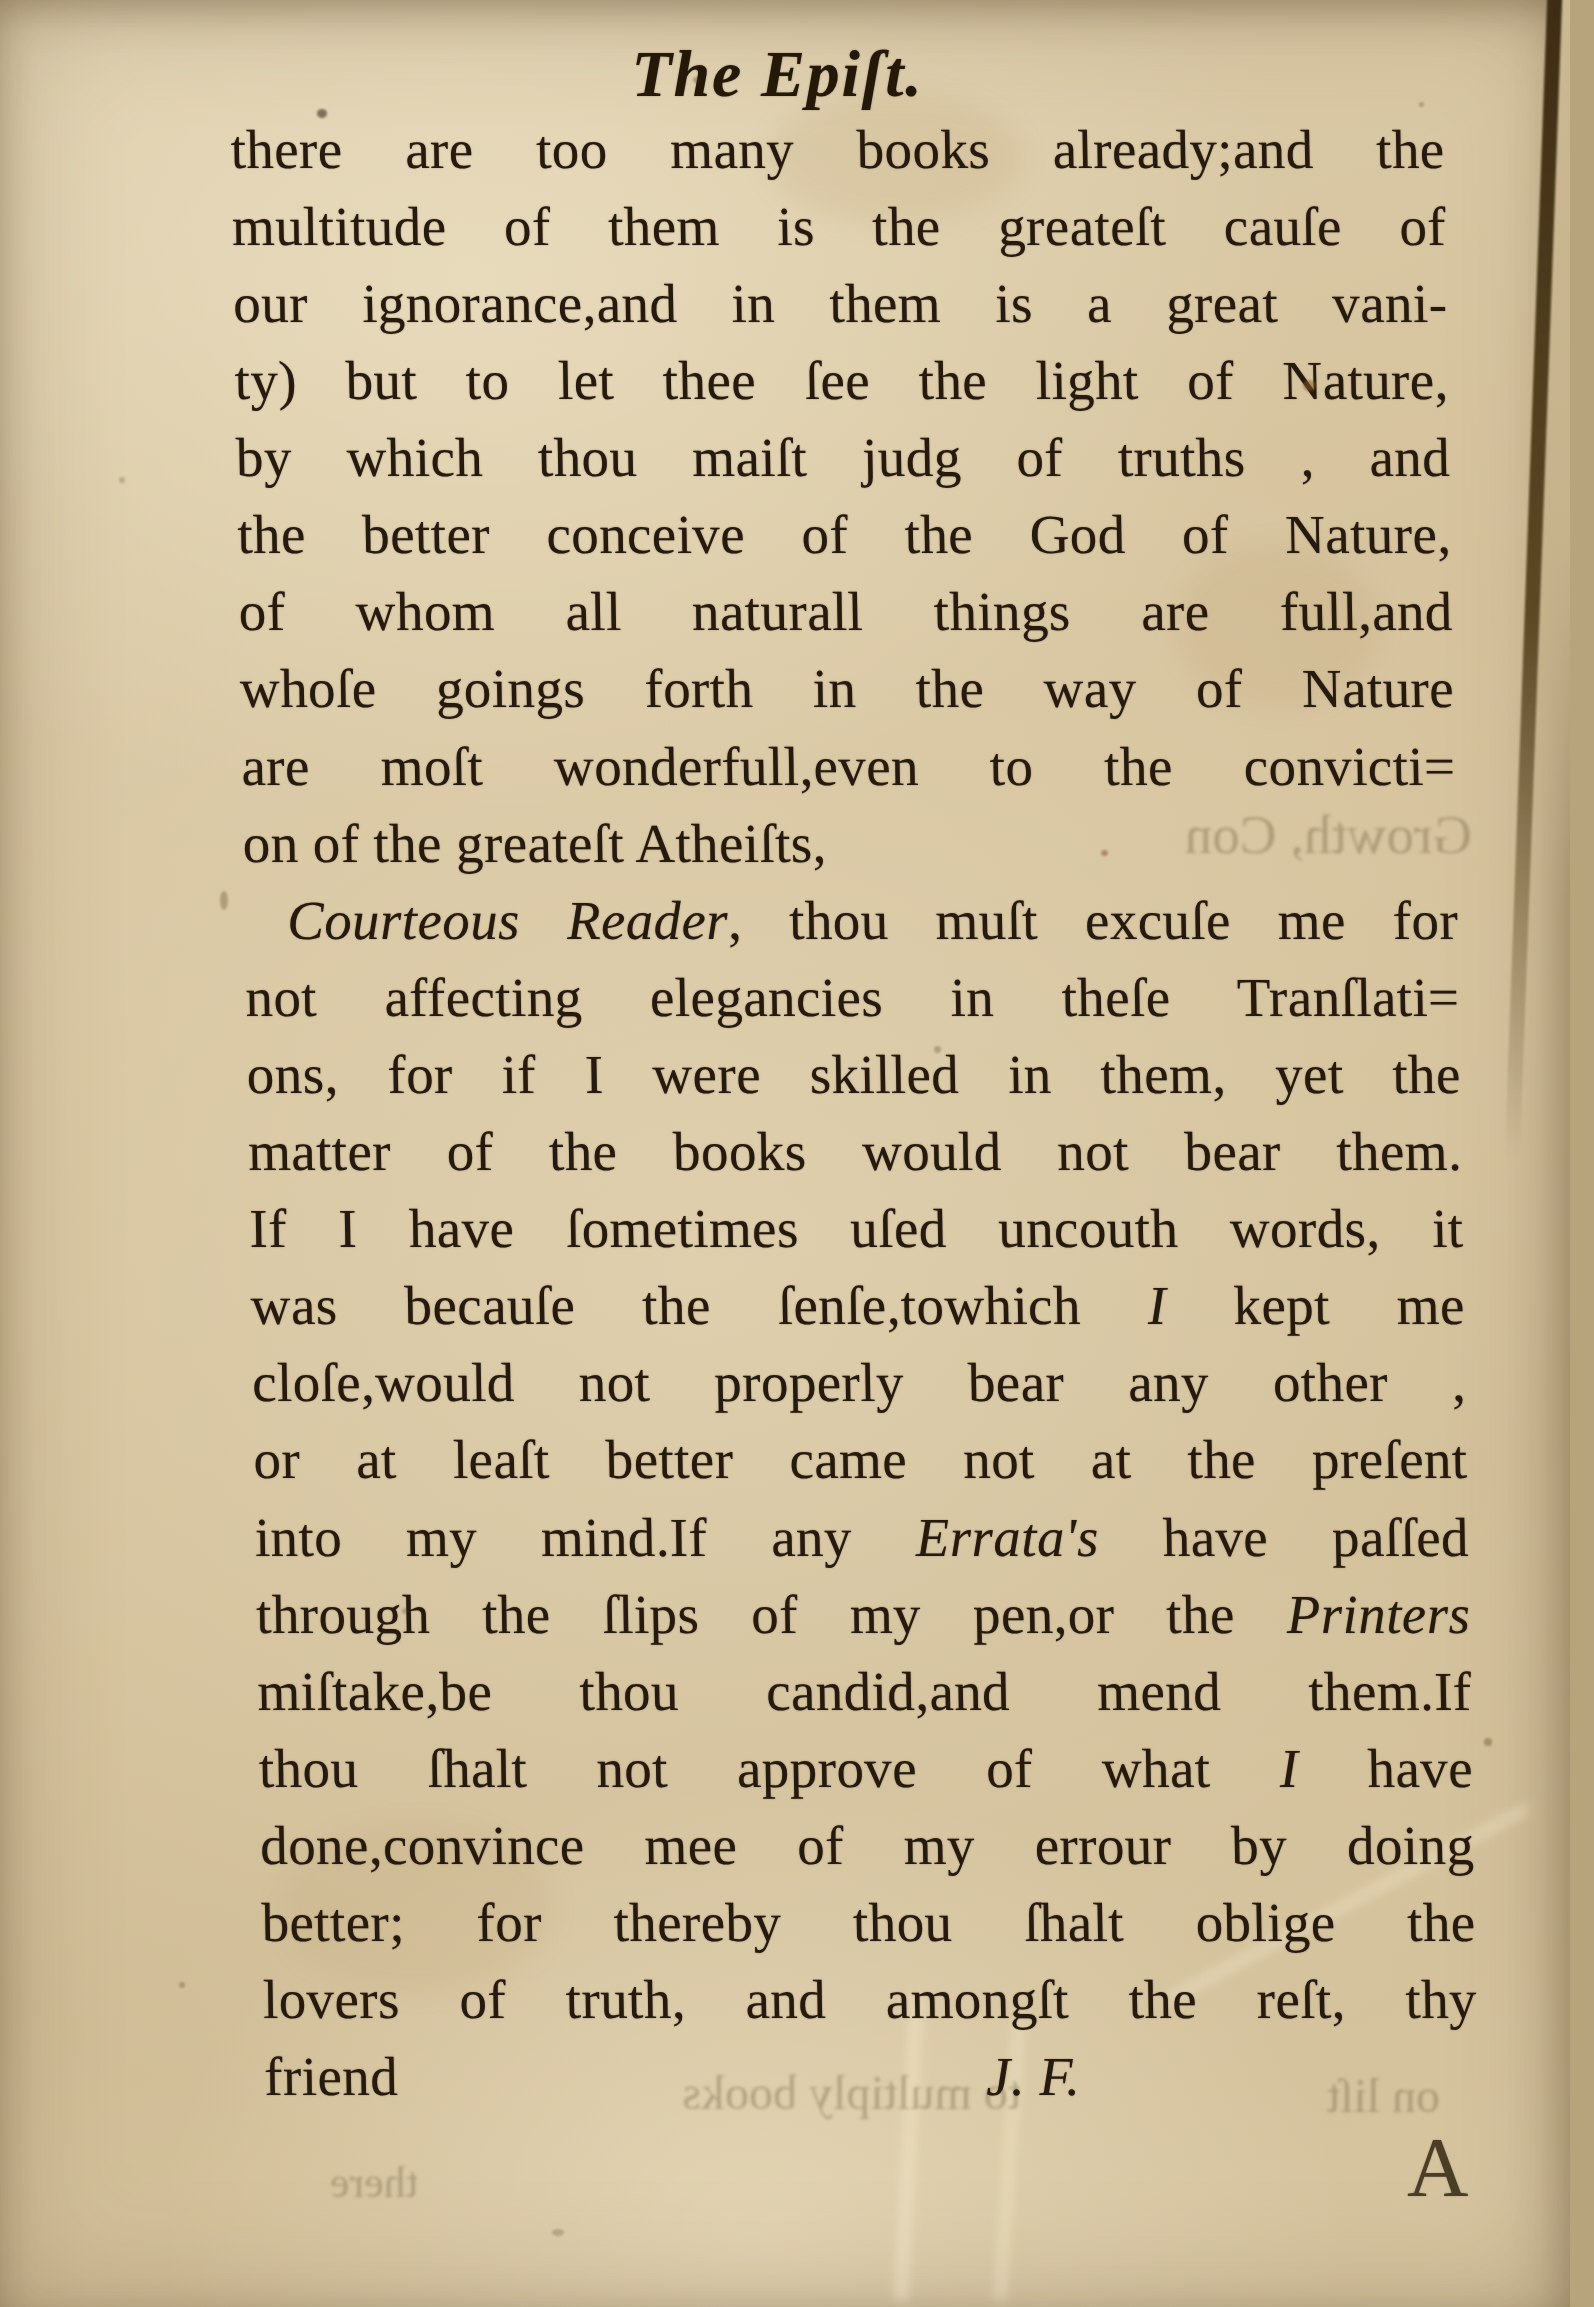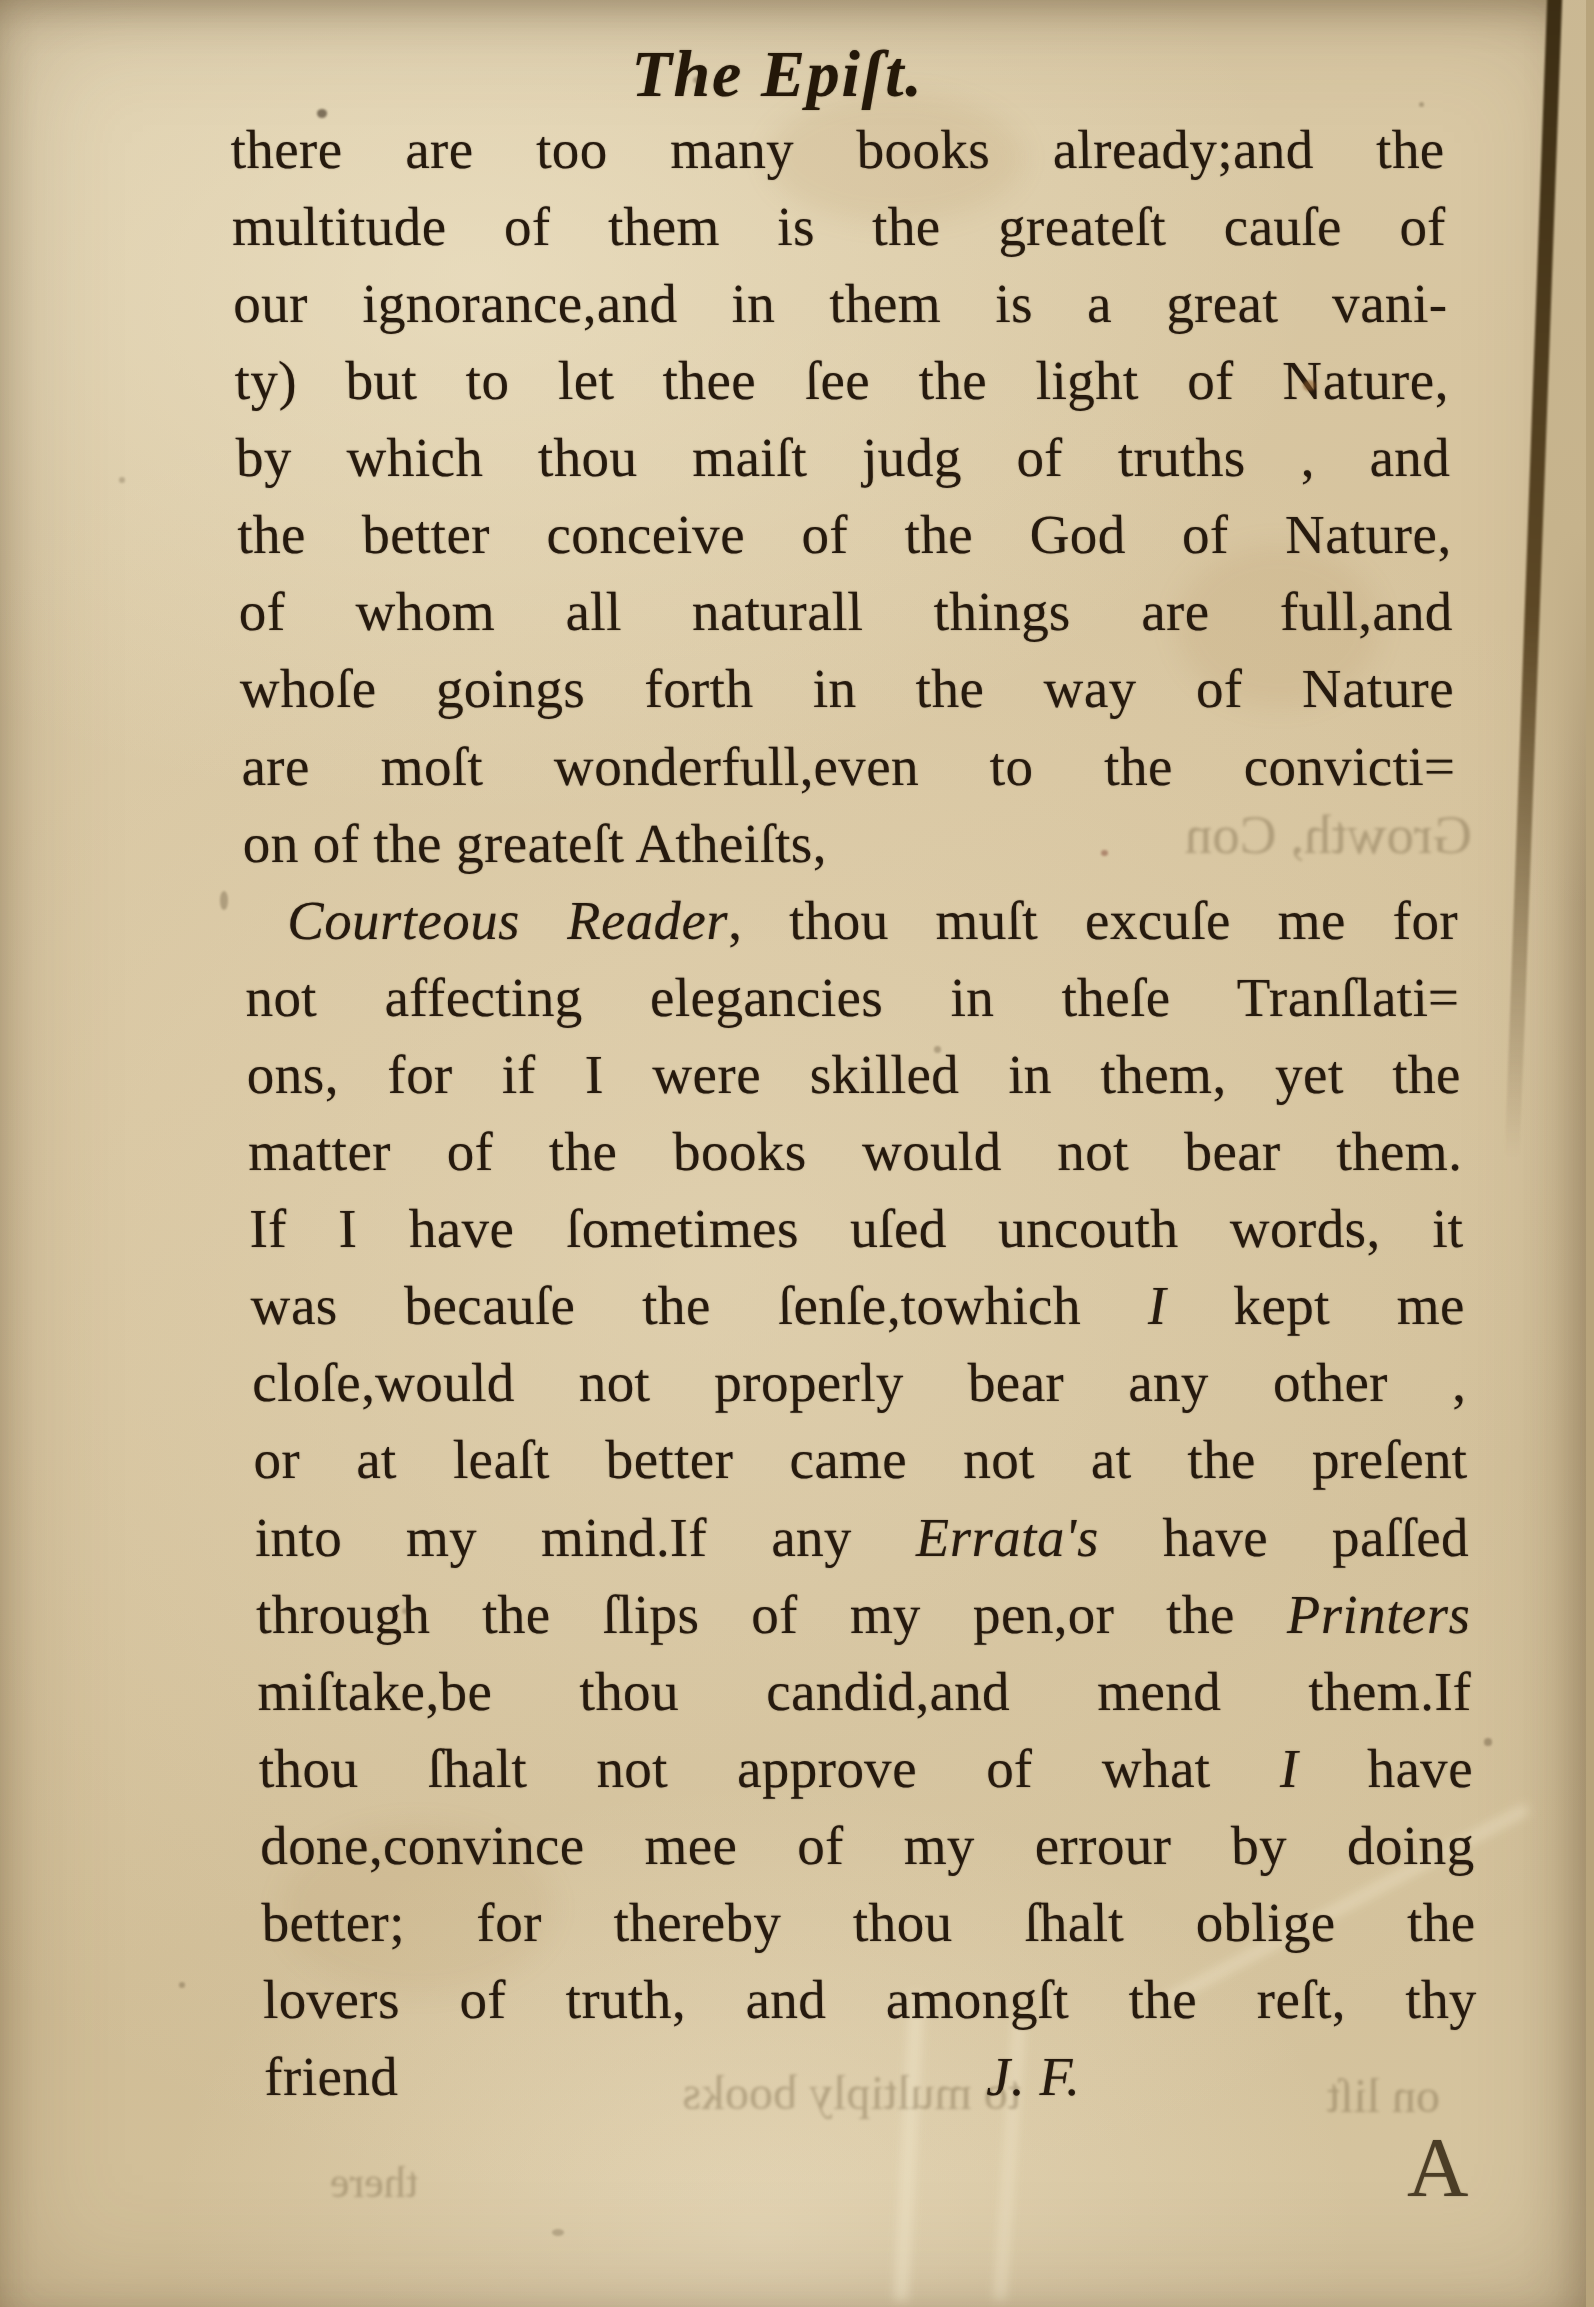--- a/index.html
+++ b/index.html
@@ -11,21 +11,20 @@
     background:
       radial-gradient(1193px 767px at 30% 12%, rgba(243,233,206,0.55), rgba(243,233,206,0) 70%),
       radial-gradient(1448px 1278px at 45% 55%, rgba(236,224,196,0.45), rgba(236,224,196,0) 75%),
       radial-gradient(852px 647px at 48% 97%, rgba(241,229,202,0.5), rgba(241,229,202,0) 70%),
       linear-gradient(160deg,#dccdab 0%,#d6c39d 40%,#d0bd96 70%,#d7c6a1 100%);
     box-shadow:
       inset 0 0 119px rgba(92,70,40,0.28),
       inset 0 25.6px 43px -17px rgba(80,60,30,0.30),
       inset -34px 0 51px -25.6px rgba(80,60,30,0.30),
       inset 21px 0 38px -21px rgba(80,60,30,0.18);
-    padding-left: 16px;
   }
   
   .edge-light{
     position:absolute;left:1556px;top:-34px;width:77px;height:937px;
     transform:rotate(2.4deg);transform-origin:top left;
     background:linear-gradient(to bottom,#cbb994,#c6b38c 60%,rgba(198,179,140,0));
   }
   
   .edge-line{
     position:absolute;left:1549px;top:-51px;width:14.5px;height:1210px;

